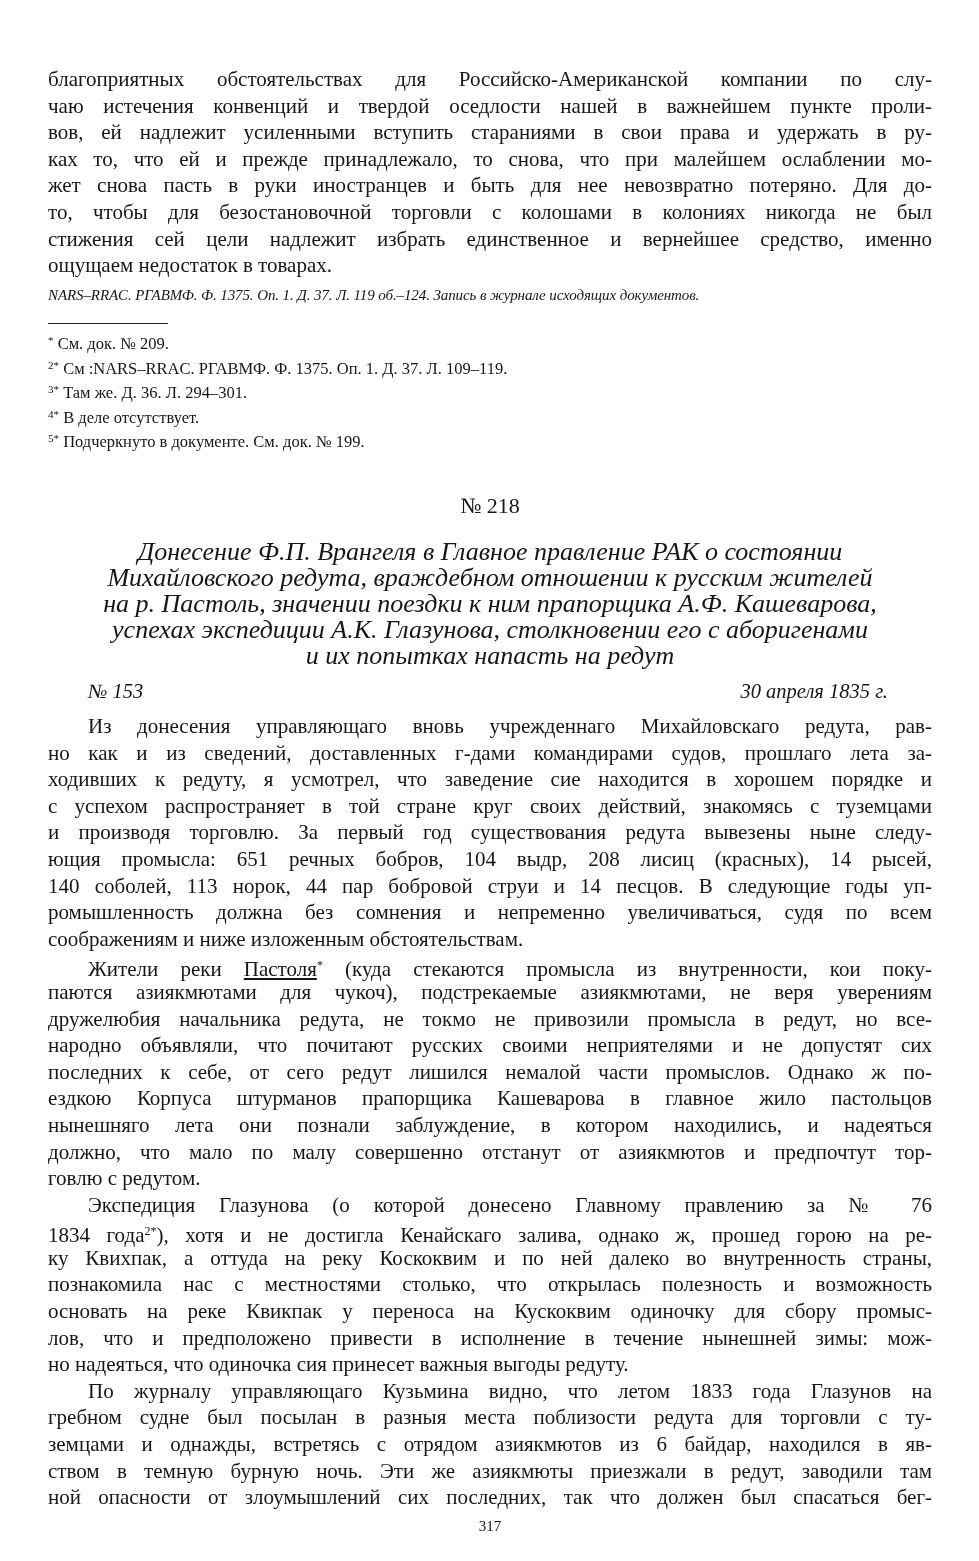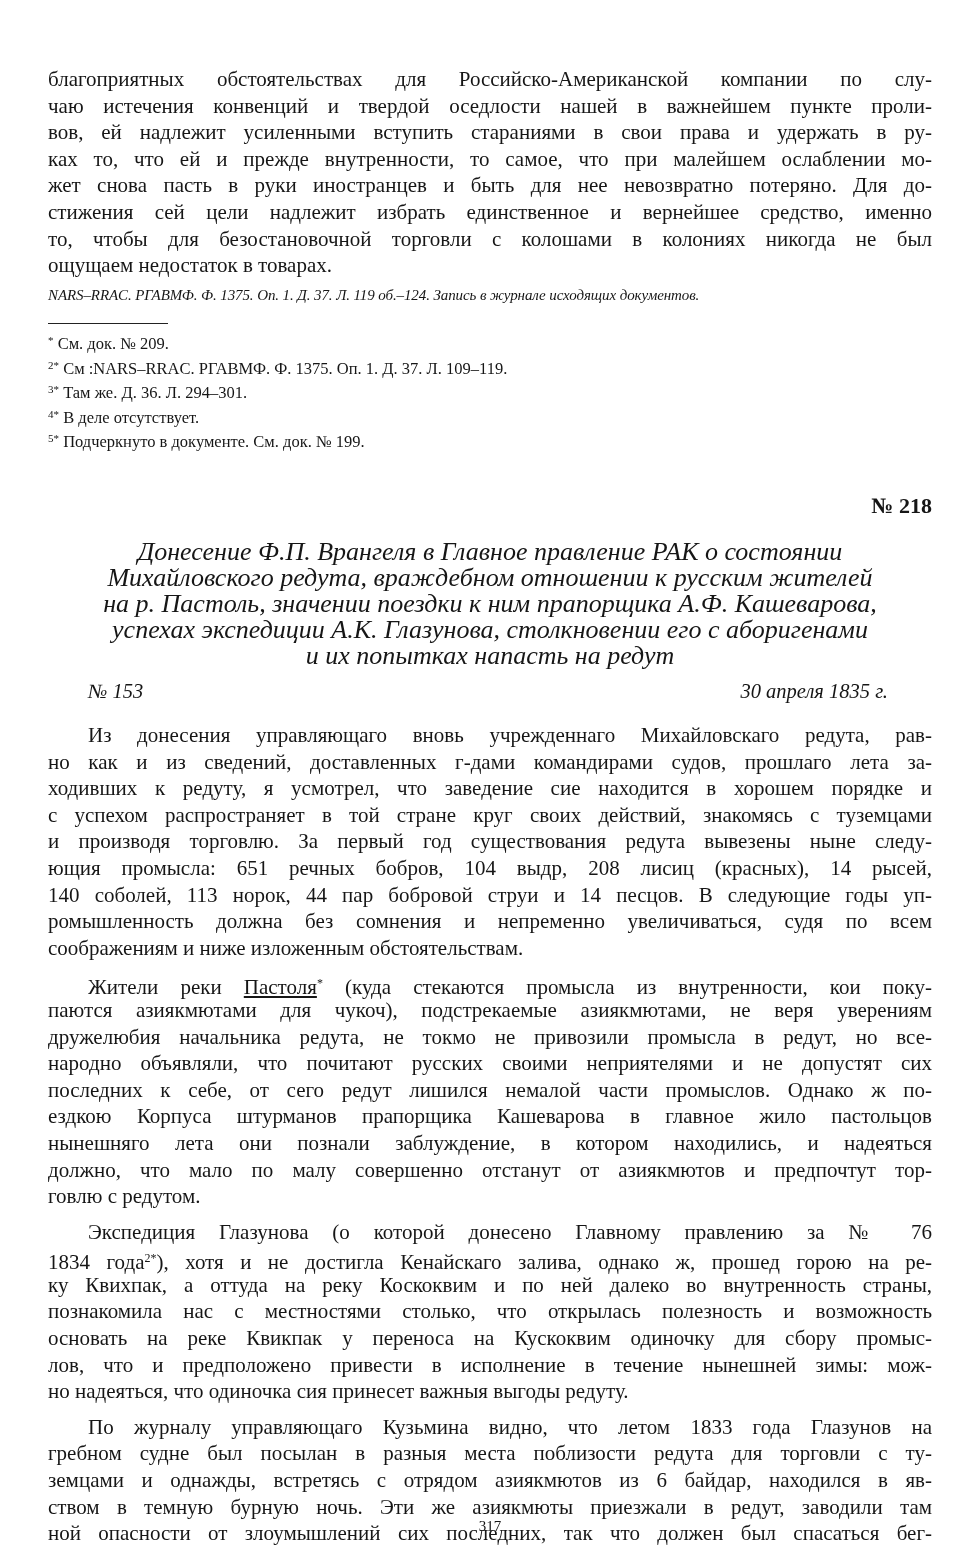--- a/index.html
+++ b/index.html
@@ -2,50 +2,50 @@
 <html><head>
 <meta charset="utf-8">
 <style>
   html, body { margin: 0; padding: 0; background: #ffffff; }
   body { width: 979px; height: 1561px; position: relative; overflow: hidden; color: #161616;
          font-family: "Liberation Serif", "DejaVu Serif", serif; }
   .page { position: absolute; left: 48px; top: 0; width: 884px; }
   .para { font-size: 21px; line-height: 26.6px; text-align: justify; margin: 0; }
   .line { display: block; text-align: justify; text-align-last: justify; white-space: nowrap; height: 26.6px; }
   .line.last { text-align-last: left; }
-  .indent { padding-left: 40px; margin-top: 9px; }
+  .indent { padding-left: 40px; }
   #top-para { position: absolute; top: 66px; left: 0; width: 884px; }
   #source-note { position: absolute; top: 287px; left: 0; font-style: italic; font-size: 15px; letter-spacing: -0.1px; white-space: nowrap; }
   #fn-rule { position: absolute; top: 323px; left: 0; width: 120px; border-top: 1px solid #222; }
   #footnotes { position: absolute; top: 330px; left: 0; font-size: 16.5px; line-height: 20.5px; }
   #footnotes .fn { white-space: nowrap; }
   #footnotes sup { font-size: 11px; vertical-align: 5px; }
-  #doc-number { position: absolute; top: 493px; left: 0; width: 884px; text-align: right; font-weight: bold; font-size: 22px; }
+  #doc-number { position: absolute; top: 493px; left: 0; width: 884px; text-align: center; font-weight: normal; font-size: 22px; }
   #doc-title { position: absolute; top: 539px; left: 0; width: 884px; text-align: center; font-style: italic; font-size: 26px; line-height: 26px; }
   #doc-meta { position: absolute; top: 680px; left: 40px; width: 800px; font-style: italic; font-size: 20.5px; }
   #doc-meta .num { position: absolute; left: 0; }
   #doc-meta .date { position: absolute; right: 0; }
   #body-paras { position: absolute; top: 713px; left: 0; width: 884px; }
   .u { text-decoration: underline; }
   .fnref { font-size: 12px; vertical-align: 7px; }
   #page-number { position: absolute; top: 1518px; left: 0; width: 884px; text-align: center; font-size: 15px; }
 </style>
 </head>
 <body>
 
 <div class="page">
 
   <div id="top-para" class="para">
     <span class="line">благоприятных обстоятельствах для Российско-Американской компании по слу-</span>
     <span class="line">чаю истечения конвенций и твердой оседлости нашей в важнейшем пункте проли-</span>
     <span class="line">вов, ей надлежит усиленными вступить стараниями в свои права и удержать в ру-</span>
-    <span class="line">ках то, что ей и прежде внутренности, то самое, что при малейшем ослаблении мо-</span>
+    <span class="line">ках то, что ей и прежде принадлежало, то снова, что при малейшем ослаблении мо-</span>
     <span class="line">жет снова пасть в руки иностранцев и быть для нее невозвратно потеряно. Для до-</span>
+    <span class="line">то, чтобы для безостановочной торговли с колошами в колониях никогда не был</span>
     <span class="line">стижения сей цели надлежит избрать единственное и вернейшее средство, именно</span>
-    <span class="line">то, чтобы для безостановочной торговли с колошами в колониях никогда не был</span>
     <span class="line last">ощущаем недостаток в товарах.</span>
   </div>
 
   <div id="source-note">NARS–RRAC. РГАВМФ. Ф. 1375. Оп. 1. Д. 37. Л. 119 об.–124. Запись в журнале исходящих документов.</div>
 
   <div id="fn-rule"></div>
 
   <div id="footnotes">
     <div class="fn"><sup>*</sup> <span>См. док. № 209.</span></div>
     <div class="fn"><sup>2*</sup> <span>См :NARS–RRAC. РГАВМФ. Ф. 1375. Оп. 1. Д. 37. Л. 109–119.</span></div>

